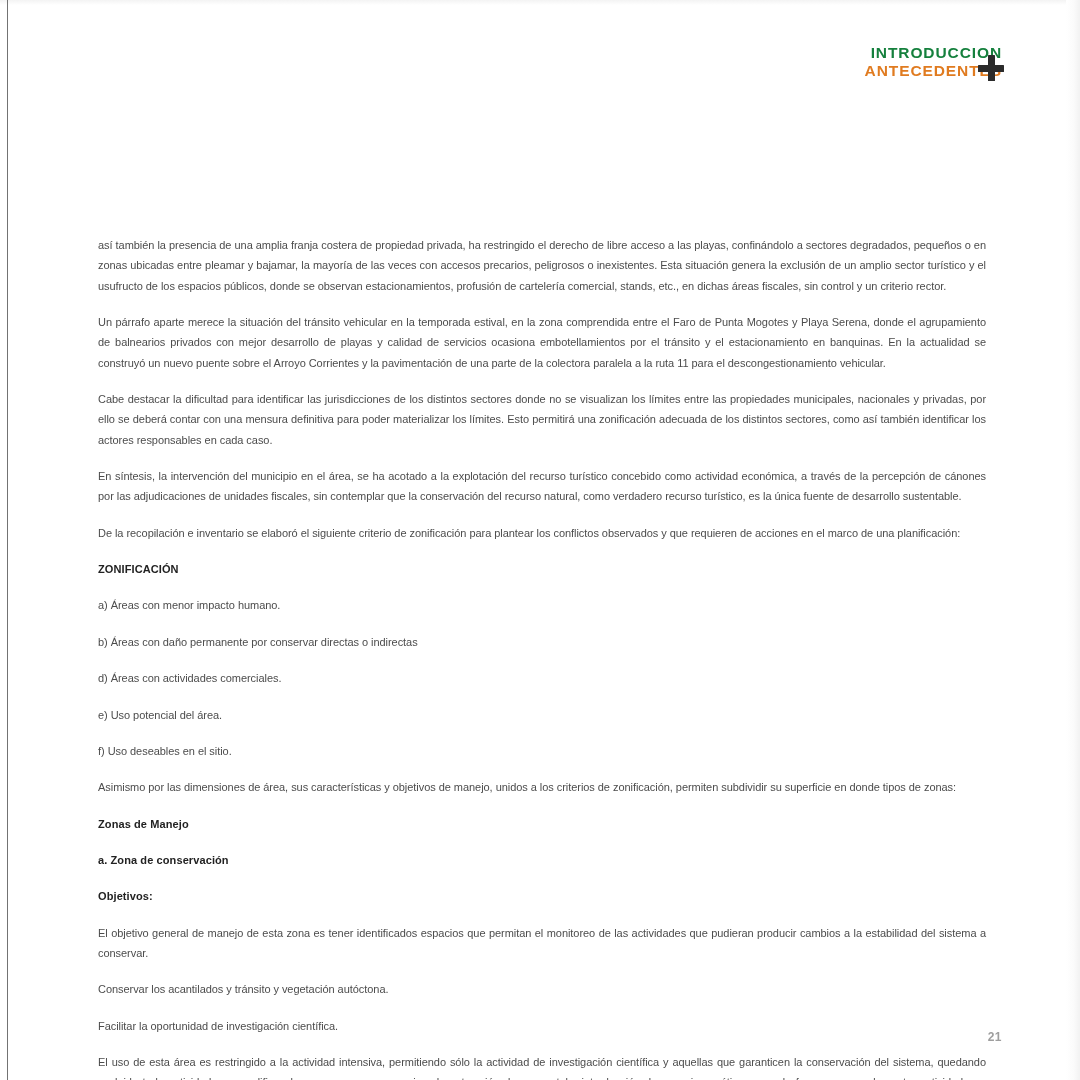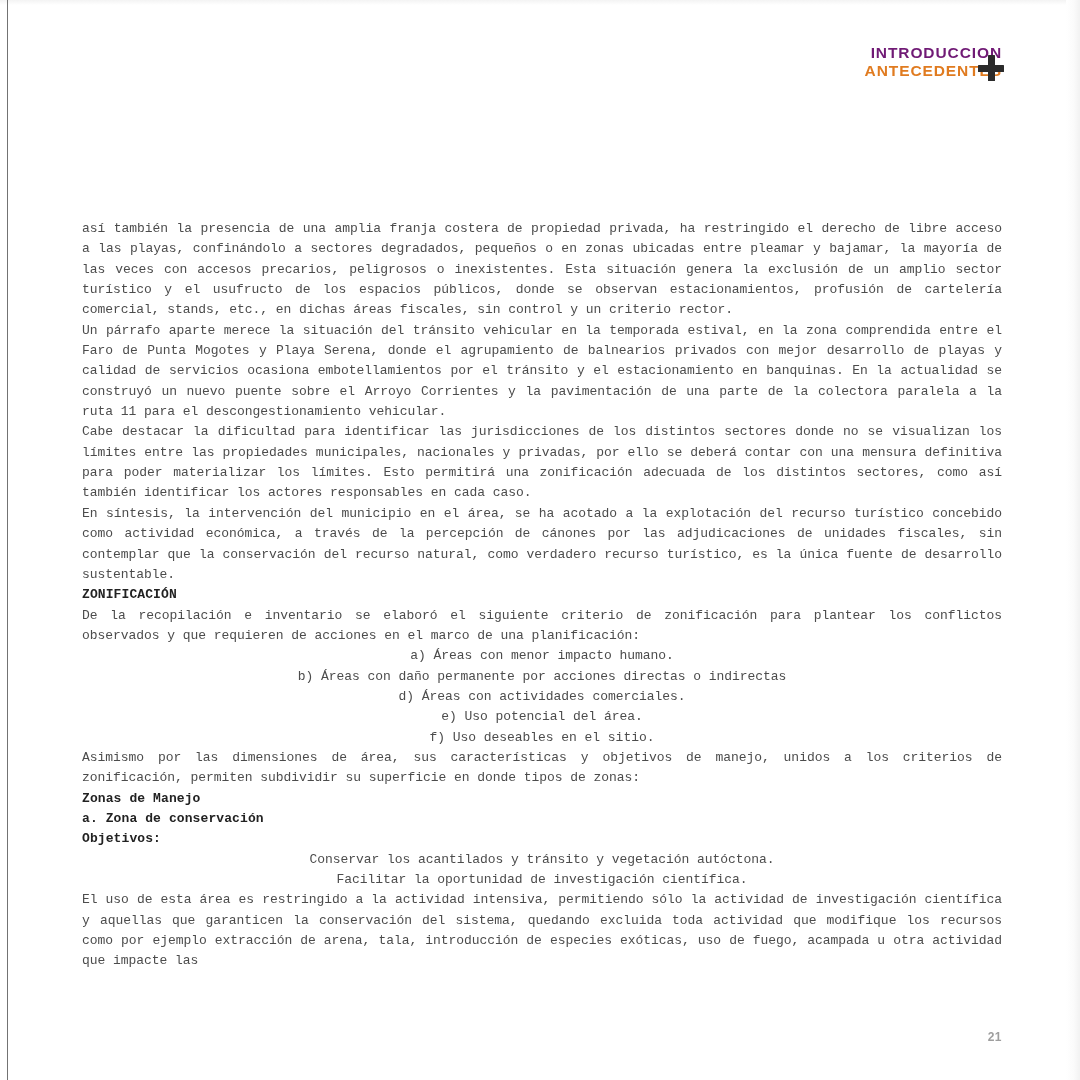--- a/index.html
+++ b/index.html
@@ -55,21 +55,21 @@
     top: 44px;
     text-align: right;
     line-height: 1.18;
     white-space: nowrap;
   }
   .header-line {
     font-size: 15.5px;
     font-weight: bold;
     letter-spacing: 0.9px;
   }
-  .header-kicker { color: #701a75; }
+  .header-kicker { color: #15803d; }
   .header-title  { color: #E07B20; }
 
   .header-plus {
     position: absolute;
     right: 76px;
     top: 55px;
     width: 26px;
     height: 26px;
   }
   .header-plus span {
@@ -88,31 +88,30 @@
 
   
   .content {
     position: absolute;
     left: 82px;
     top: 219px;
     width: 920px;
   }
 
   .para {
-    margin: 0;
-    font-size: 13px;
+    margin: 16px;
+    font-size: 11px;
     line-height: 20.35px;
     color: #4c4c4c;
     text-align: justify;
     text-justify: inter-word;
     letter-spacing: -0.05px;
-    font-family: Liberation Mono, monospace;
   }
   .para.ragged {
-    text-align: center;
+    text-align: left;
   }
   .para.bold {
     font-weight: bold;
     color: #222222;
     letter-spacing: 0.1px;
   }
 
   
   .page-number {
     position: absolute;
@@ -141,31 +140,32 @@
   <div class="header-plus">
     <span class="bar-h"></span>
     <span class="bar-v"></span>
   </div>
 
   <div class="content" id="body-content">
       <p class="para">así también la presencia de una amplia franja costera de propiedad privada, ha restringido el derecho de libre acceso a las playas, confinándolo a sectores degradados, pequeños o en zonas ubicadas entre pleamar y bajamar, la mayoría de las veces con accesos precarios, peligrosos o inexistentes. Esta situación genera la exclusión de un amplio sector turístico y el usufructo de los espacios públicos, donde se observan estacionamientos, profusión de cartelería comercial, stands, etc., en dichas áreas fiscales, sin control y un criterio rector.</p>
       <p class="para">Un párrafo aparte merece la situación del tránsito vehicular en la temporada estival, en la zona comprendida entre el Faro de Punta Mogotes y Playa Serena, donde el agrupamiento de balnearios privados con mejor desarrollo de playas y calidad de servicios ocasiona embotellamientos por el tránsito y el estacionamiento en banquinas. En la actualidad se construyó un nuevo puente sobre el Arroyo Corrientes y la pavimentación de una parte de la colectora paralela a la ruta 11 para el descongestionamiento vehicular.</p>
       <p class="para">Cabe destacar la dificultad para identificar las jurisdicciones de los distintos sectores donde no se visualizan los límites entre las propiedades municipales, nacionales y privadas, por ello se deberá contar con una mensura definitiva para poder materializar los límites. Esto permitirá una zonificación adecuada de los distintos sectores, como así también identificar los actores responsables en cada caso.</p>
       <p class="para">En síntesis, la intervención del municipio en el área, se ha acotado a la explotación del recurso turístico concebido como actividad económica, a través de la percepción de cánones por las adjudicaciones de unidades fiscales, sin contemplar que la conservación del recurso natural, como verdadero recurso turístico, es la única fuente de desarrollo sustentable.</p>
+      <p class="para">De la recopilación e inventario se elaboró el siguiente criterio de zonificación para plantear los conflictos observados y que requieren de acciones en el marco de una planificación:</p>
       <p class="para bold">ZONIFICACIÓN</p>
-      <p class="para">De la recopilación e inventario se elaboró el siguiente criterio de zonificación para plantear los conflictos observados y que requieren de acciones en el marco de una planificación:</p>
       <p class="para ragged">a) Áreas con menor impacto humano.</p>
-      <p class="para ragged">b) Áreas con daño permanente por acciones directas o indirectas</p>
+      <p class="para ragged">b) Áreas con daño permanente por conservar directas o indirectas</p>
       <p class="para ragged">d) Áreas con actividades comerciales.</p>
       <p class="para ragged">e) Uso potencial del área.</p>
       <p class="para ragged">f) Uso deseables en el sitio.</p>
       <p class="para">Asimismo por las dimensiones de área, sus características y objetivos de manejo, unidos a los criterios de zonificación, permiten subdividir su superficie en donde tipos de zonas:</p>
       <p class="para bold">Zonas de Manejo</p>
       <p class="para bold">a. Zona de conservación</p>
       <p class="para bold">Objetivos:</p>
+      <p class="para">El objetivo general de manejo de esta zona es tener identificados espacios que permitan el monitoreo de las actividades que pudieran producir cambios a la estabilidad del sistema a conservar.</p>
       <p class="para ragged">Conservar los acantilados y tránsito y vegetación autóctona.</p>
       <p class="para ragged">Facilitar la oportunidad de investigación científica.</p>
       <p class="para">El uso de esta área es restringido a la actividad intensiva, permitiendo sólo la actividad de investigación científica y aquellas que garanticen la conservación del sistema, quedando excluida toda actividad que modifique los recursos como por ejemplo extracción de arena, tala, introducción de especies exóticas, uso de fuego, acampada u otra actividad que impacte las</p>
     </div>
 
   <div class="page-number">21</div>
 
 </div>
 
 </body></html>

